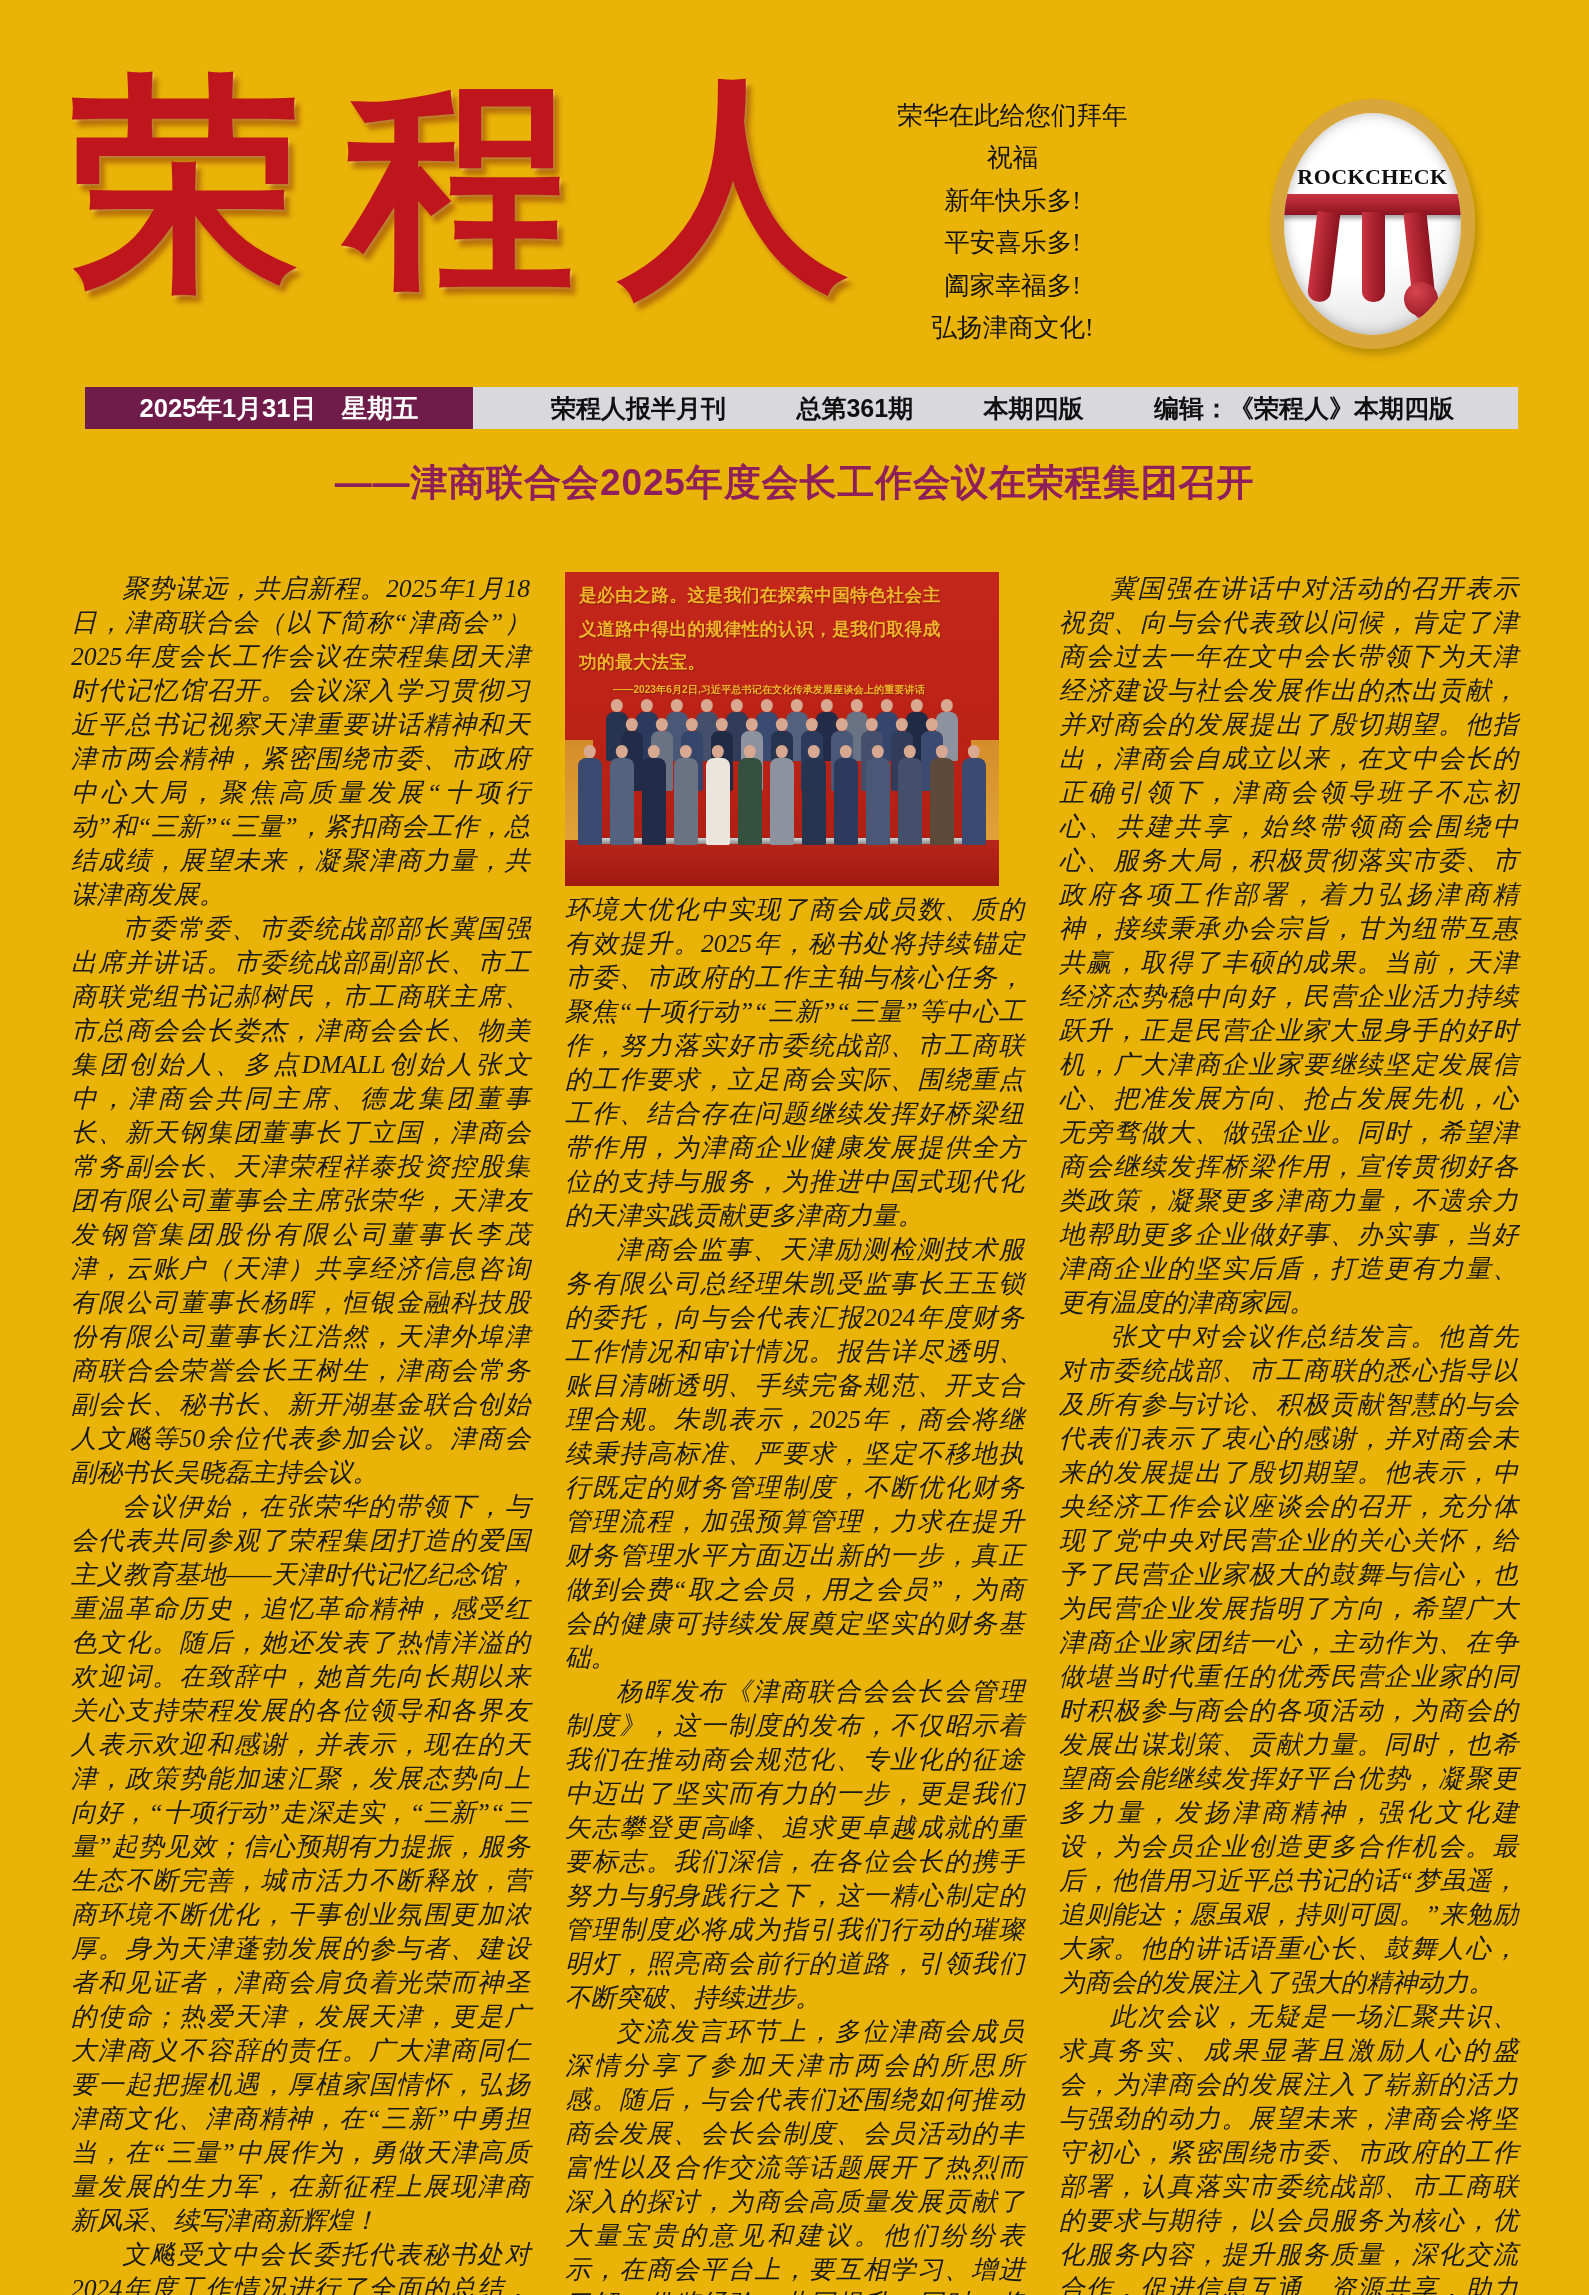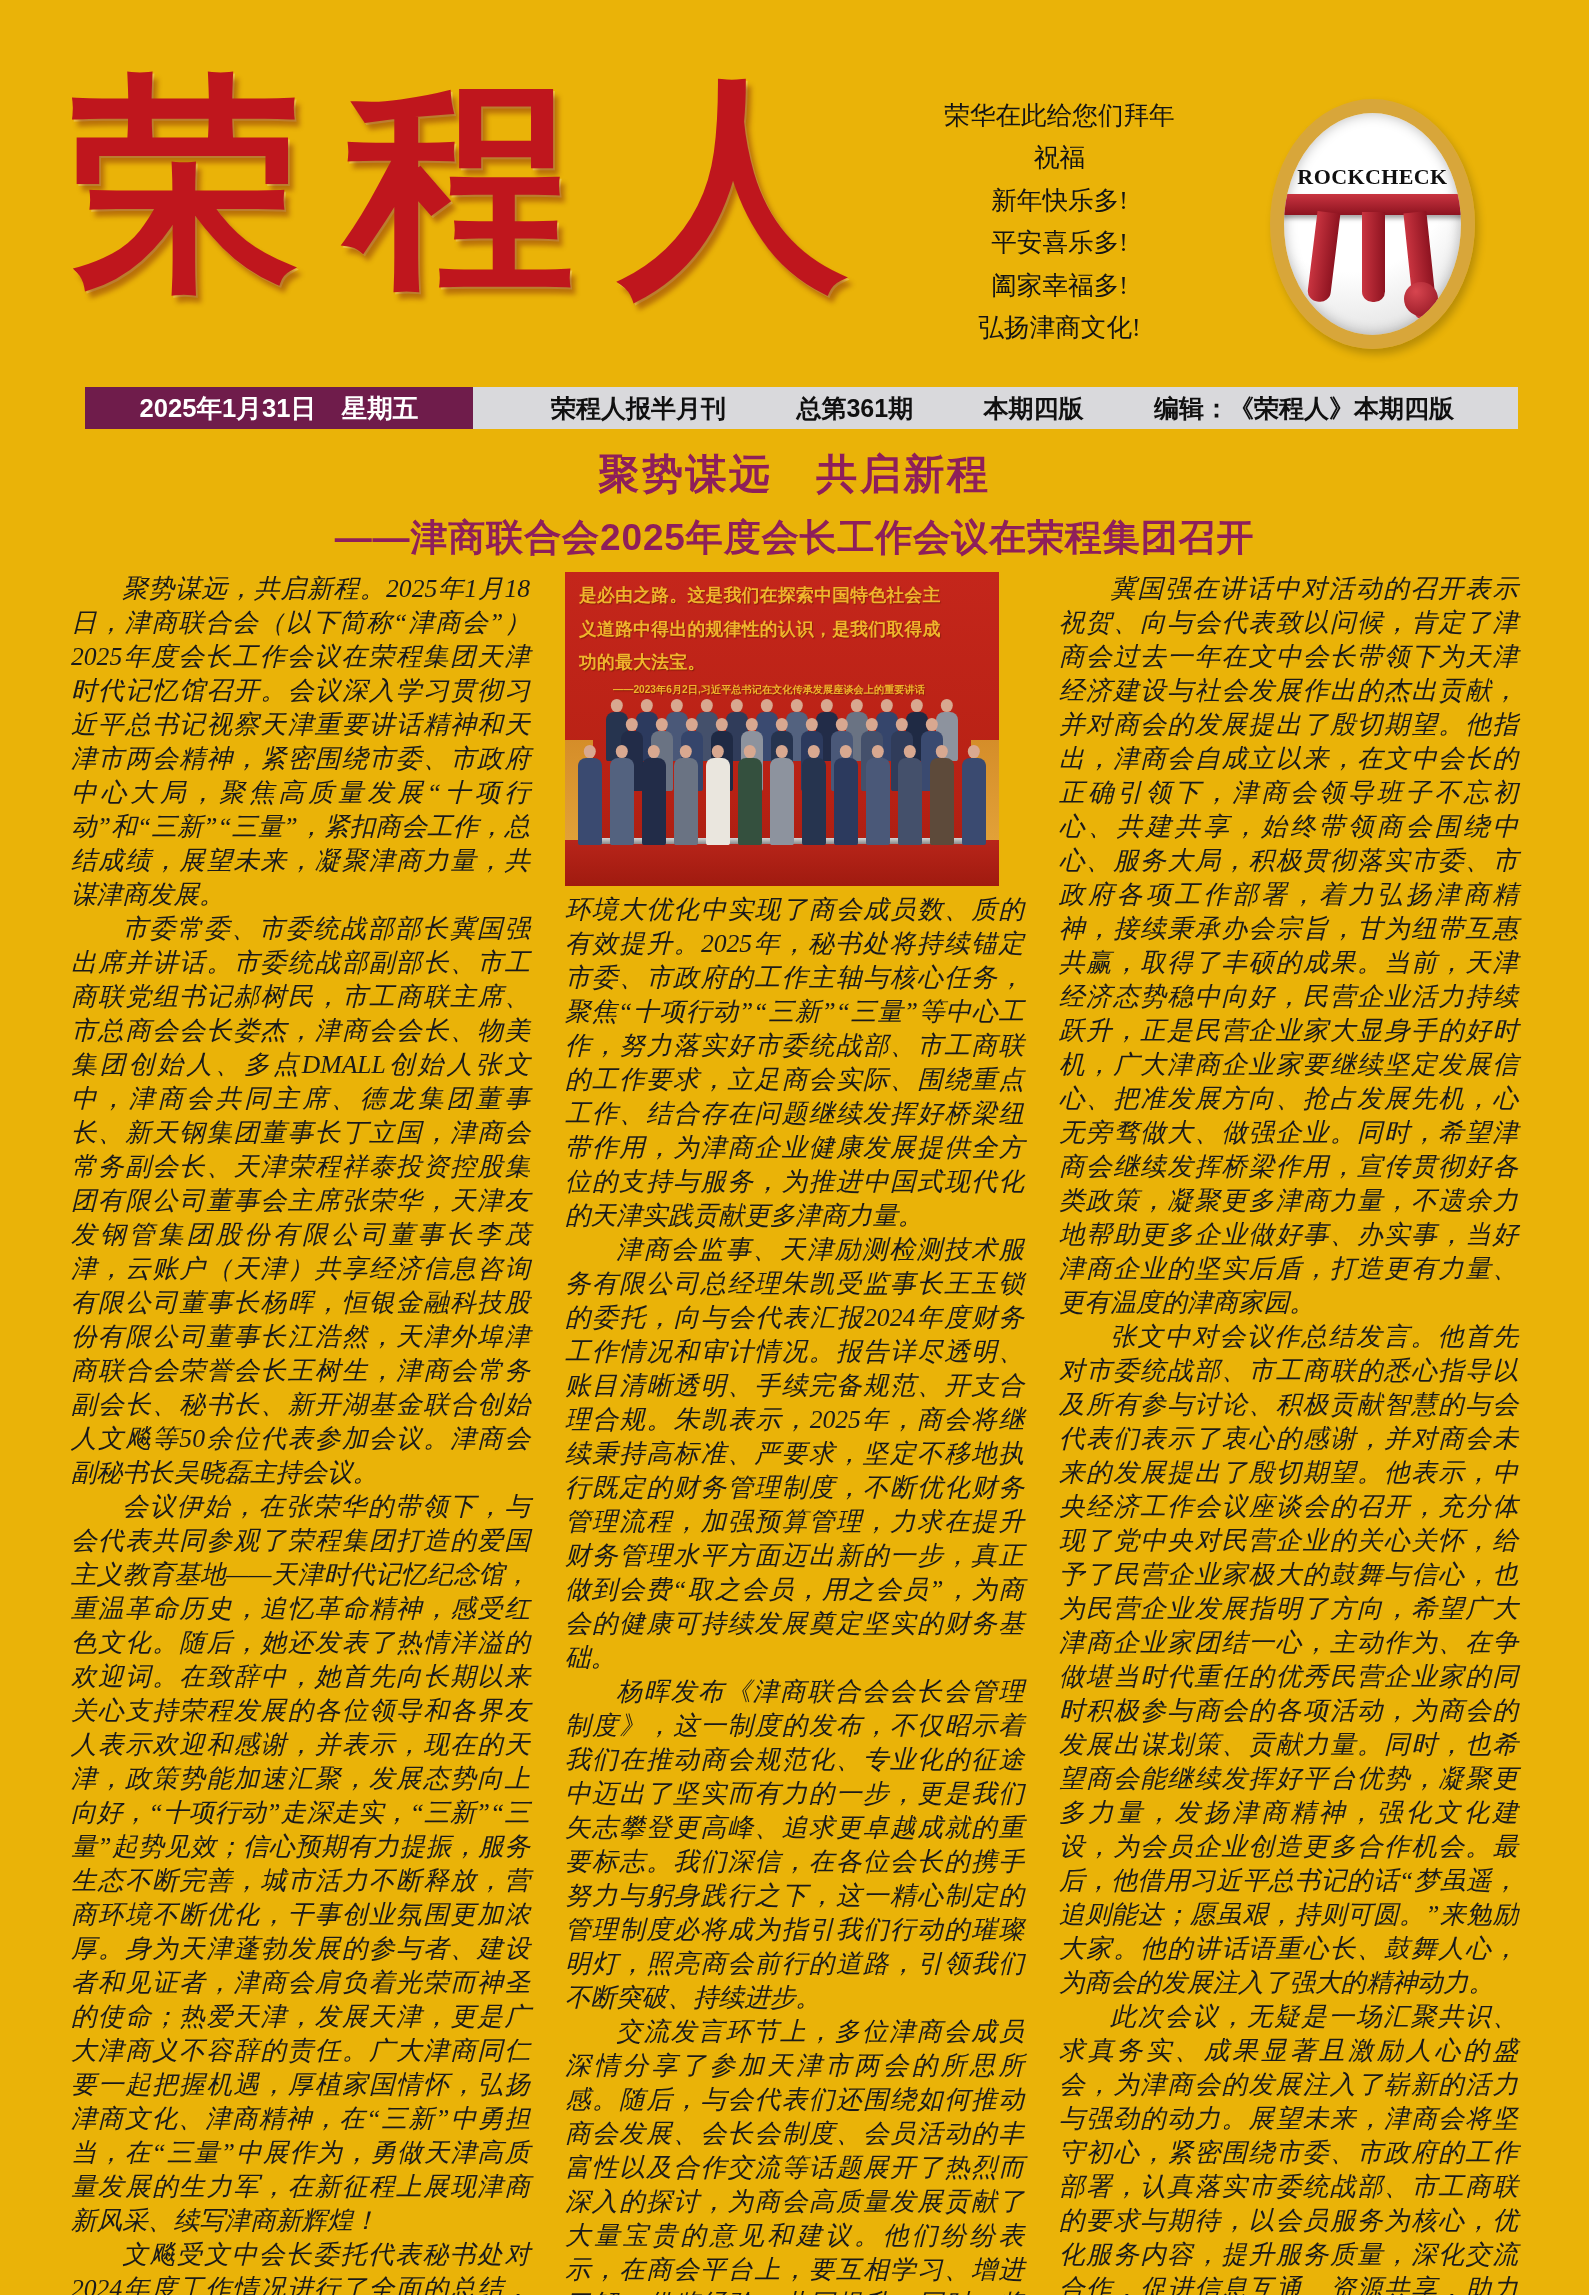--- a/index.html
+++ b/index.html
@@ -9,21 +9,21 @@
   
   .masthead-title{
     position:absolute;left:72px;top:64px;
     font-family:"DejaVu Serif",serif;font-weight:700;
     font-size:228px;line-height:1.05;letter-spacing:46px;
     color:var(--masthead-red,#bf161d);
     text-shadow:5.3px 7px 5.3px rgba(105,8,10,.38), 1.8px 1.8px 0 rgba(255,255,255,.25);
     white-space:nowrap;
   }
   .greeting{
-    position:absolute;left:896px;top:95px;width:327px;
+    position:absolute;left:849px;top:95px;width:327px;
     text-align:center;font-size:25.6px;line-height:1.66;color:#141414;
   }
   .greeting div{white-space:nowrap;}
 
   
   .logo{position:absolute;left:1270px;top:99px;width:205px;height:251px;}
   .logo-ring{
     width:177px;height:222px;border:14px solid var(--logo-gold,#d8a63a);
     border-radius:50%;position:relative;overflow:hidden;
     background:radial-gradient(circle at 38% 28%, #ffffff 50%, #d8d8d8 100%);
@@ -127,21 +127,20 @@
     <div class="date-box">2025年1月31日　星期五</div>
     <div class="pub-info">
       <span>荣程人报半月刊</span>
       <span>总第361期</span>
       <span>本期四版</span>
       <span>编辑：《荣程人》本期四版</span>
     </div>
   </div>
 
   <div class="headline">
-    <div class="headline-main">聚势谋远　共启新程</div>
     <div class="headline-sub">——津商联合会2025年度会长工作会议在荣程集团召开</div>
   </div>
 
   <div class="article">
 
     <div class="col">
       <p class="para">聚势谋远，共启新程。2025年1月18日，津商联合会（以下简称“津商会”）2025年度会长工作会议在荣程集团天津时代记忆馆召开。会议深入学习贯彻习近平总书记视察天津重要讲话精神和天津市两会精神，紧密围绕市委、市政府中心大局，聚焦高质量发展“十项行动”和“三新”“三量”，紧扣商会工作，总结成绩，展望未来，凝聚津商力量，共谋津商发展。</p>
       <p class="para">市委常委、市委统战部部长冀国强出席并讲话。市委统战部副部长、市工商联党组书记郝树民，市工商联主席、市总商会会长娄杰，津商会会长、物美集团创始人、多点DMALL创始人张文中，津商会共同主席、德龙集团董事长、新天钢集团董事长丁立国，津商会常务副会长、天津荣程祥泰投资控股集团有限公司董事会主席张荣华，天津友发钢管集团股份有限公司董事长李茂津，云账户（天津）共享经济信息咨询有限公司董事长杨晖，恒银金融科技股份有限公司董事长江浩然，天津外埠津商联合会荣誉会长王树生，津商会常务副会长、秘书长、新开湖基金联合创始人文飚等50余位代表参加会议。津商会副秘书长吴晓磊主持会议。</p>
       <p class="para">会议伊始，在张荣华的带领下，与会代表共同参观了荣程集团打造的爱国主义教育基地——天津时代记忆纪念馆，重温革命历史，追忆革命精神，感受红色文化。随后，她还发表了热情洋溢的欢迎词。在致辞中，她首先向长期以来关心支持荣程发展的各位领导和各界友人表示欢迎和感谢，并表示，现在的天津，政策势能加速汇聚，发展态势向上向好，“十项行动”走深走实，“三新”“三量”起势见效；信心预期有力提振，服务生态不断完善，城市活力不断释放，营商环境不断优化，干事创业氛围更加浓厚。身为天津蓬勃发展的参与者、建设者和见证者，津商会肩负着光荣而神圣的使命；热爱天津，发展天津，更是广大津商义不容辞的责任。广大津商同仁要一起把握机遇，厚植家国情怀，弘扬津商文化、津商精神，在“三新”中勇担当，在“三量”中展作为，勇做天津高质量发展的生力军，在新征程上展现津商新风采、续写津商新辉煌！</p>
       <p class="para">文飚受文中会长委托代表秘书处对2024年度工作情况进行了全面的总结，并汇报了2025年工作计划。他提到，2024年，秘书处聚焦市委、市政府工作主轴主线，认真落实市委统战部、市工商联开展的“四个走进”系列活动，充分发挥服务企业、招商引资、弘扬精神、塑造品牌等职能，在推动招商引资大突破、营商</p>

